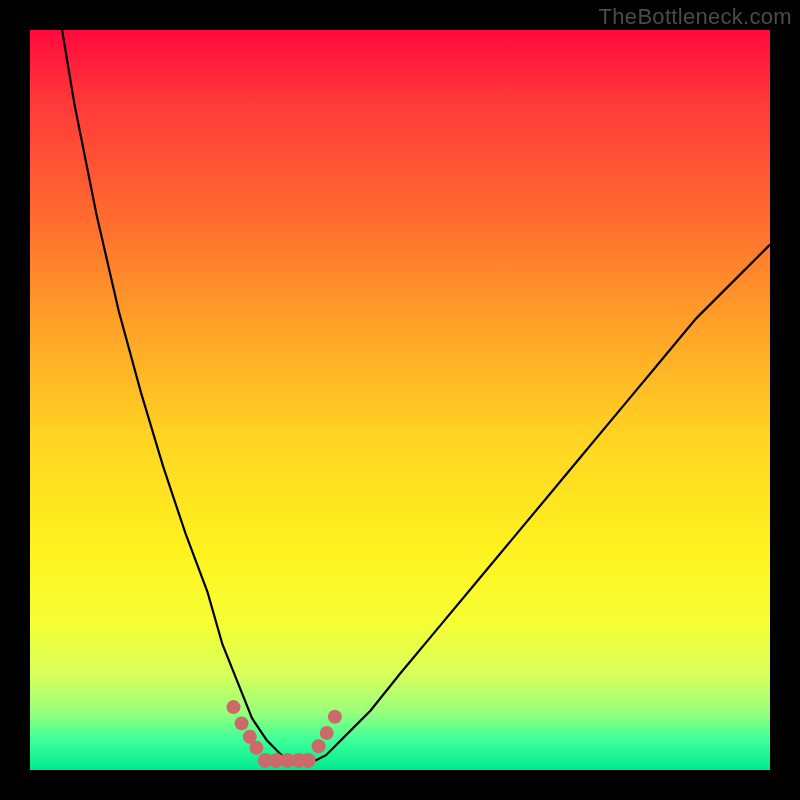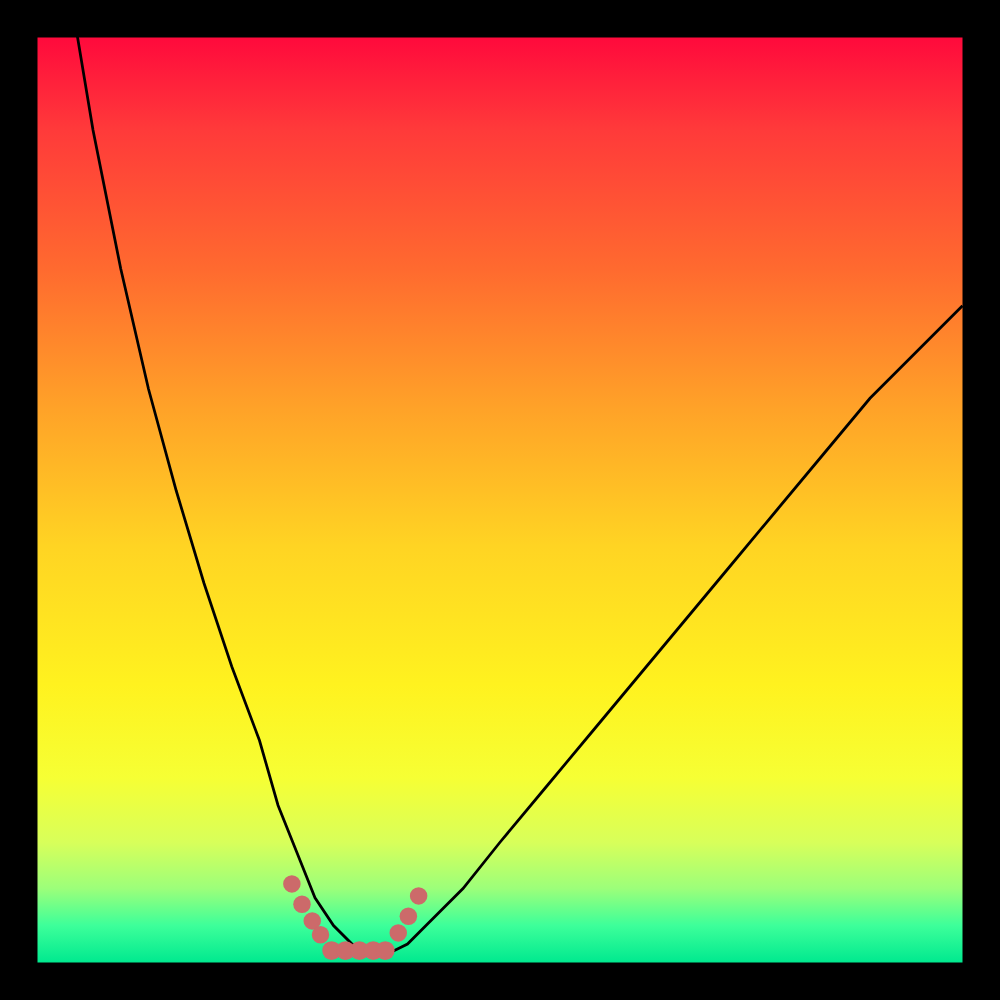--- a/index.html
+++ b/index.html
@@ -55,20 +55,21 @@
     top: 0;
     width: 740px;
     height: 740px;
     overflow: visible;
   }
 </style>
 </head>
 <body>
 
 <div class="frame">
+  <div class="watermark">TheBottleneck.com</div>
 
   <div class="plot-area">
     <svg class="curve" viewBox="0 0 740 740">
 
       <path d="M0.0 -222.0 L22.2 -59.2 L44.4 74.0 L66.6 185.0 L88.8 281.2 L111.0 362.6 L133.2 436.6 L155.4 503.2 L177.6 562.4 L192.4 614.2 L207.2 651.2 L222.0 688.2 L236.8 710.4 L251.6 725.2 L266.4 732.6 L281.2 732.6 L296.0 725.2 L310.8 710.4 L340.4 680.8 L370.0 643.8 L407.0 599.4 L444.0 555.0 L481.0 510.6 L518.0 466.2 L555.0 421.8 L592.0 377.4 L629.0 333.0 L666.0 288.6 L703.0 251.6 L740.0 214.6" fill="none" stroke="#000000" stroke-width="2.2"></path>
 
       <g>
           <circle cx="203.5" cy="677.1" r="7" fill="#cc6a6a"></circle>
           <circle cx="211.6" cy="693.4" r="7" fill="#cc6a6a"></circle>
           <circle cx="219.8" cy="706.7" r="7" fill="#cc6a6a"></circle>

